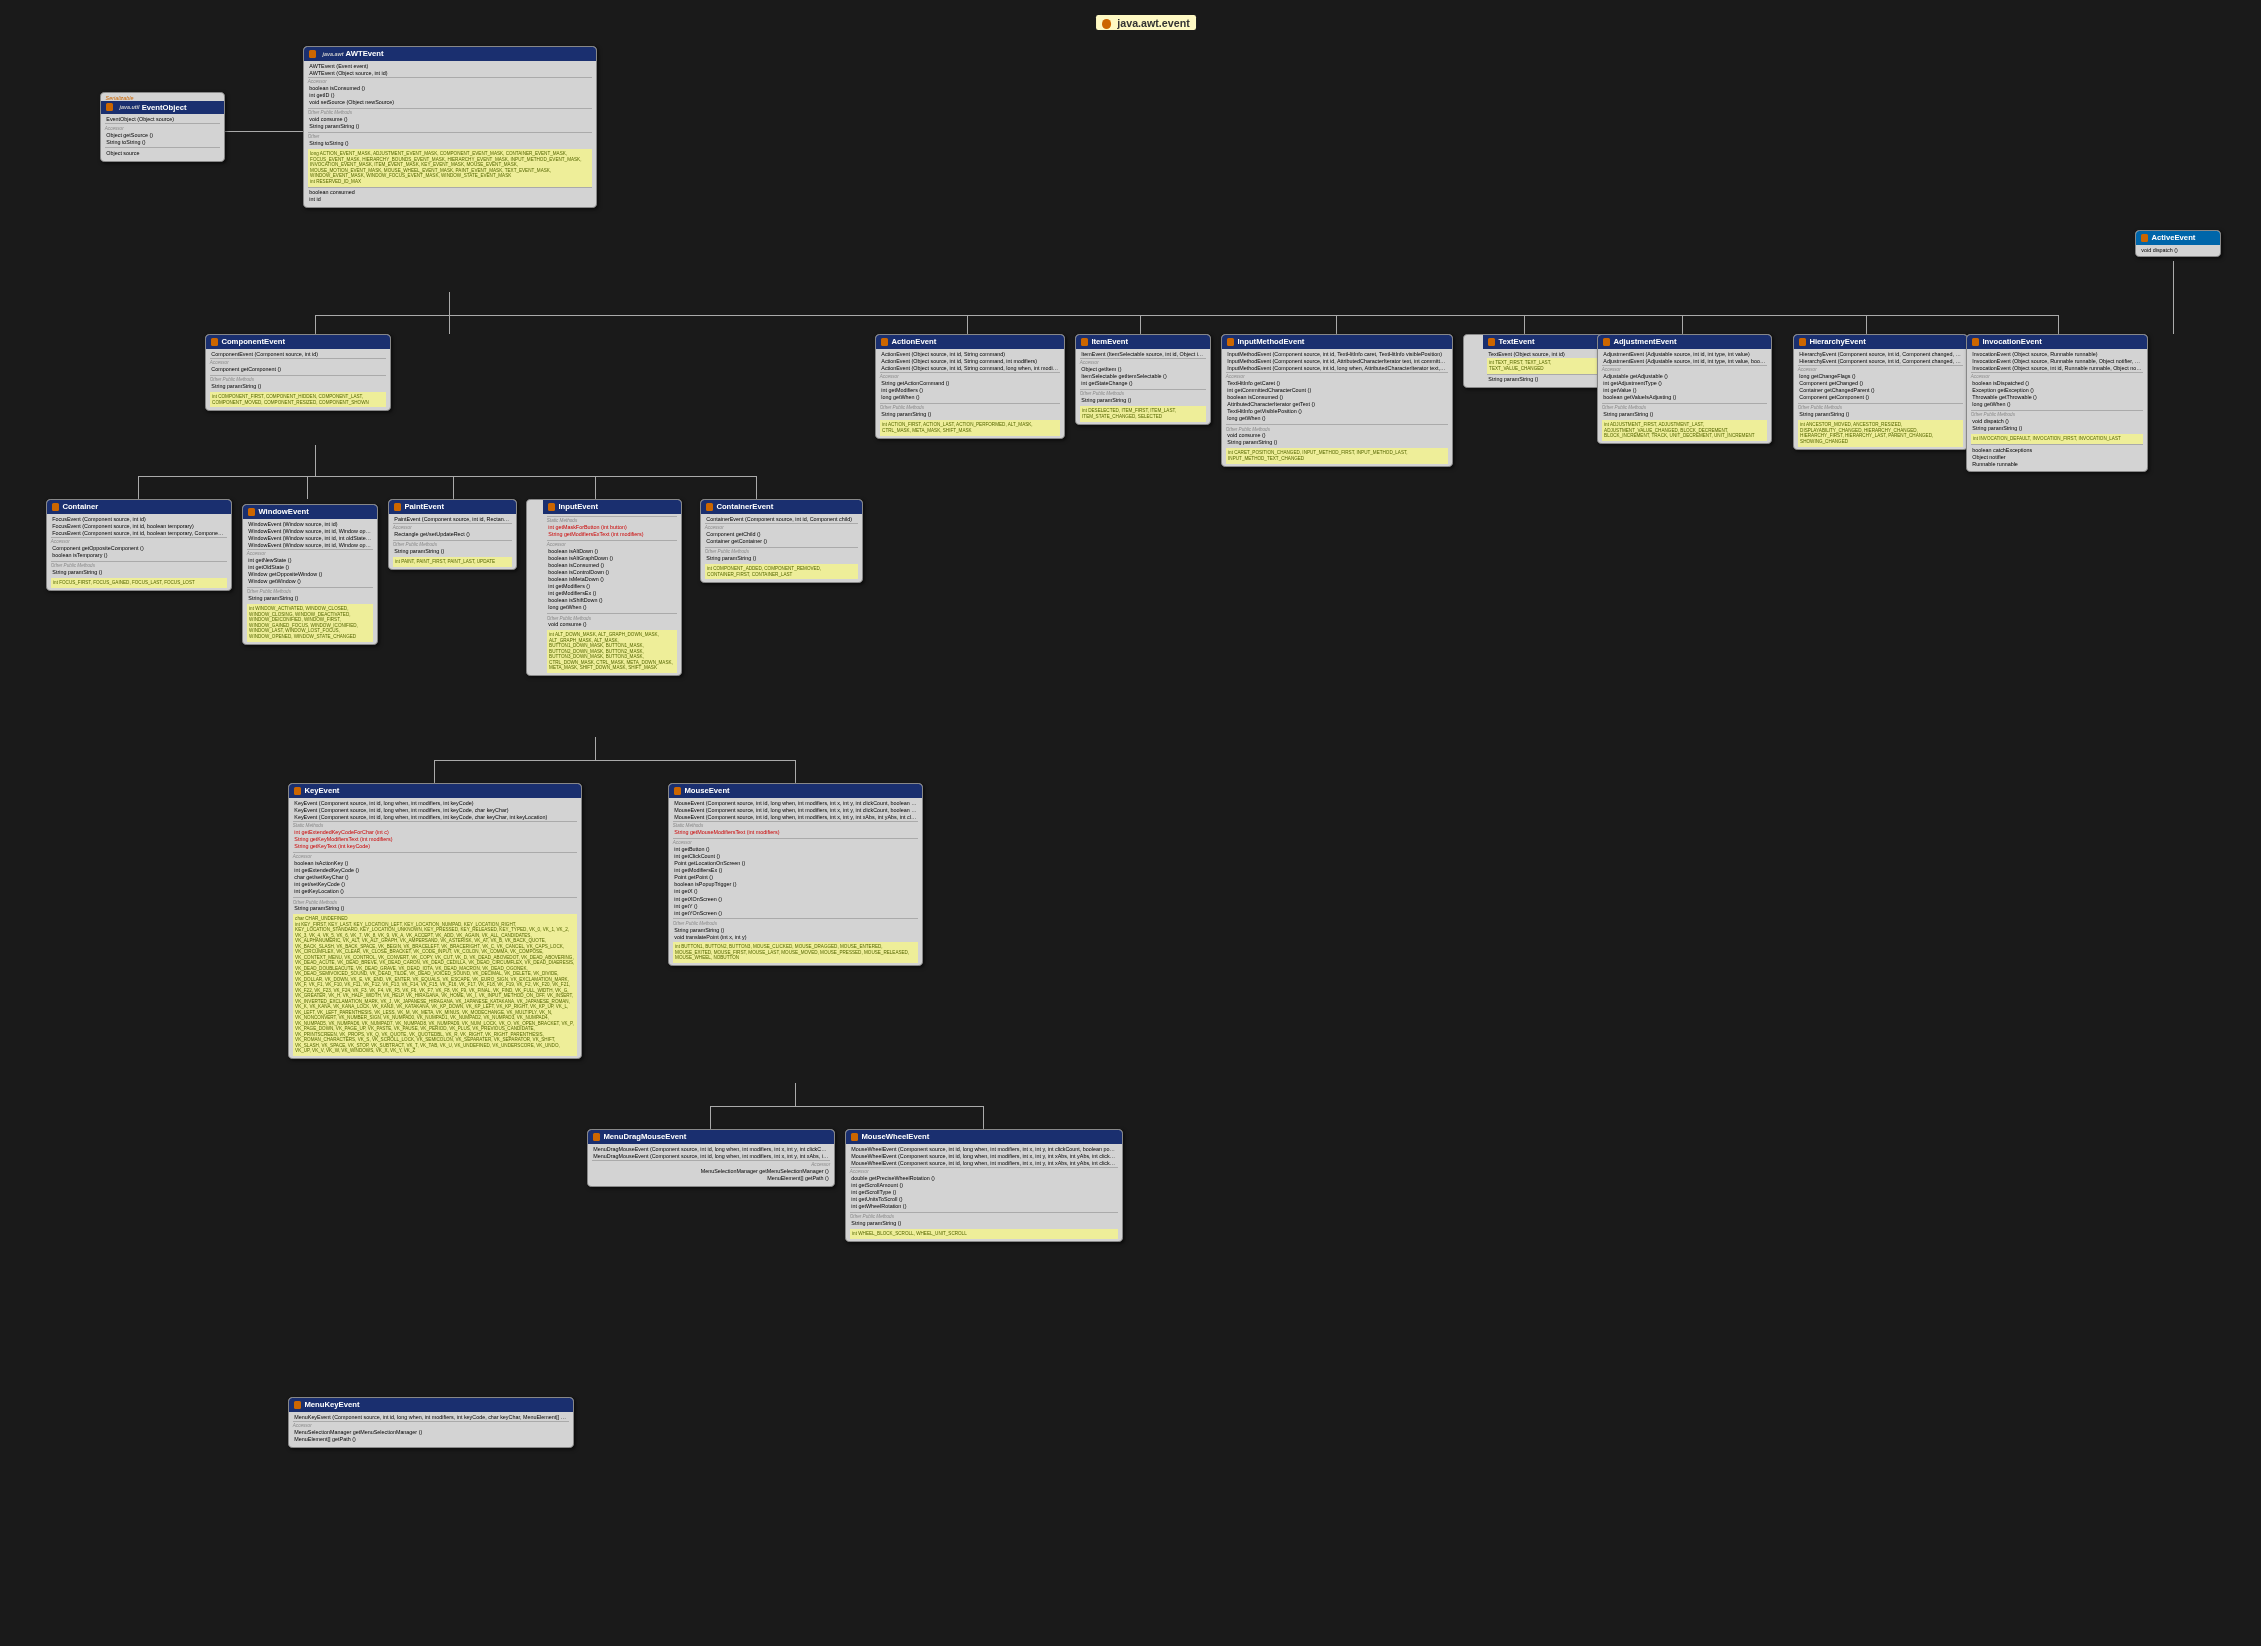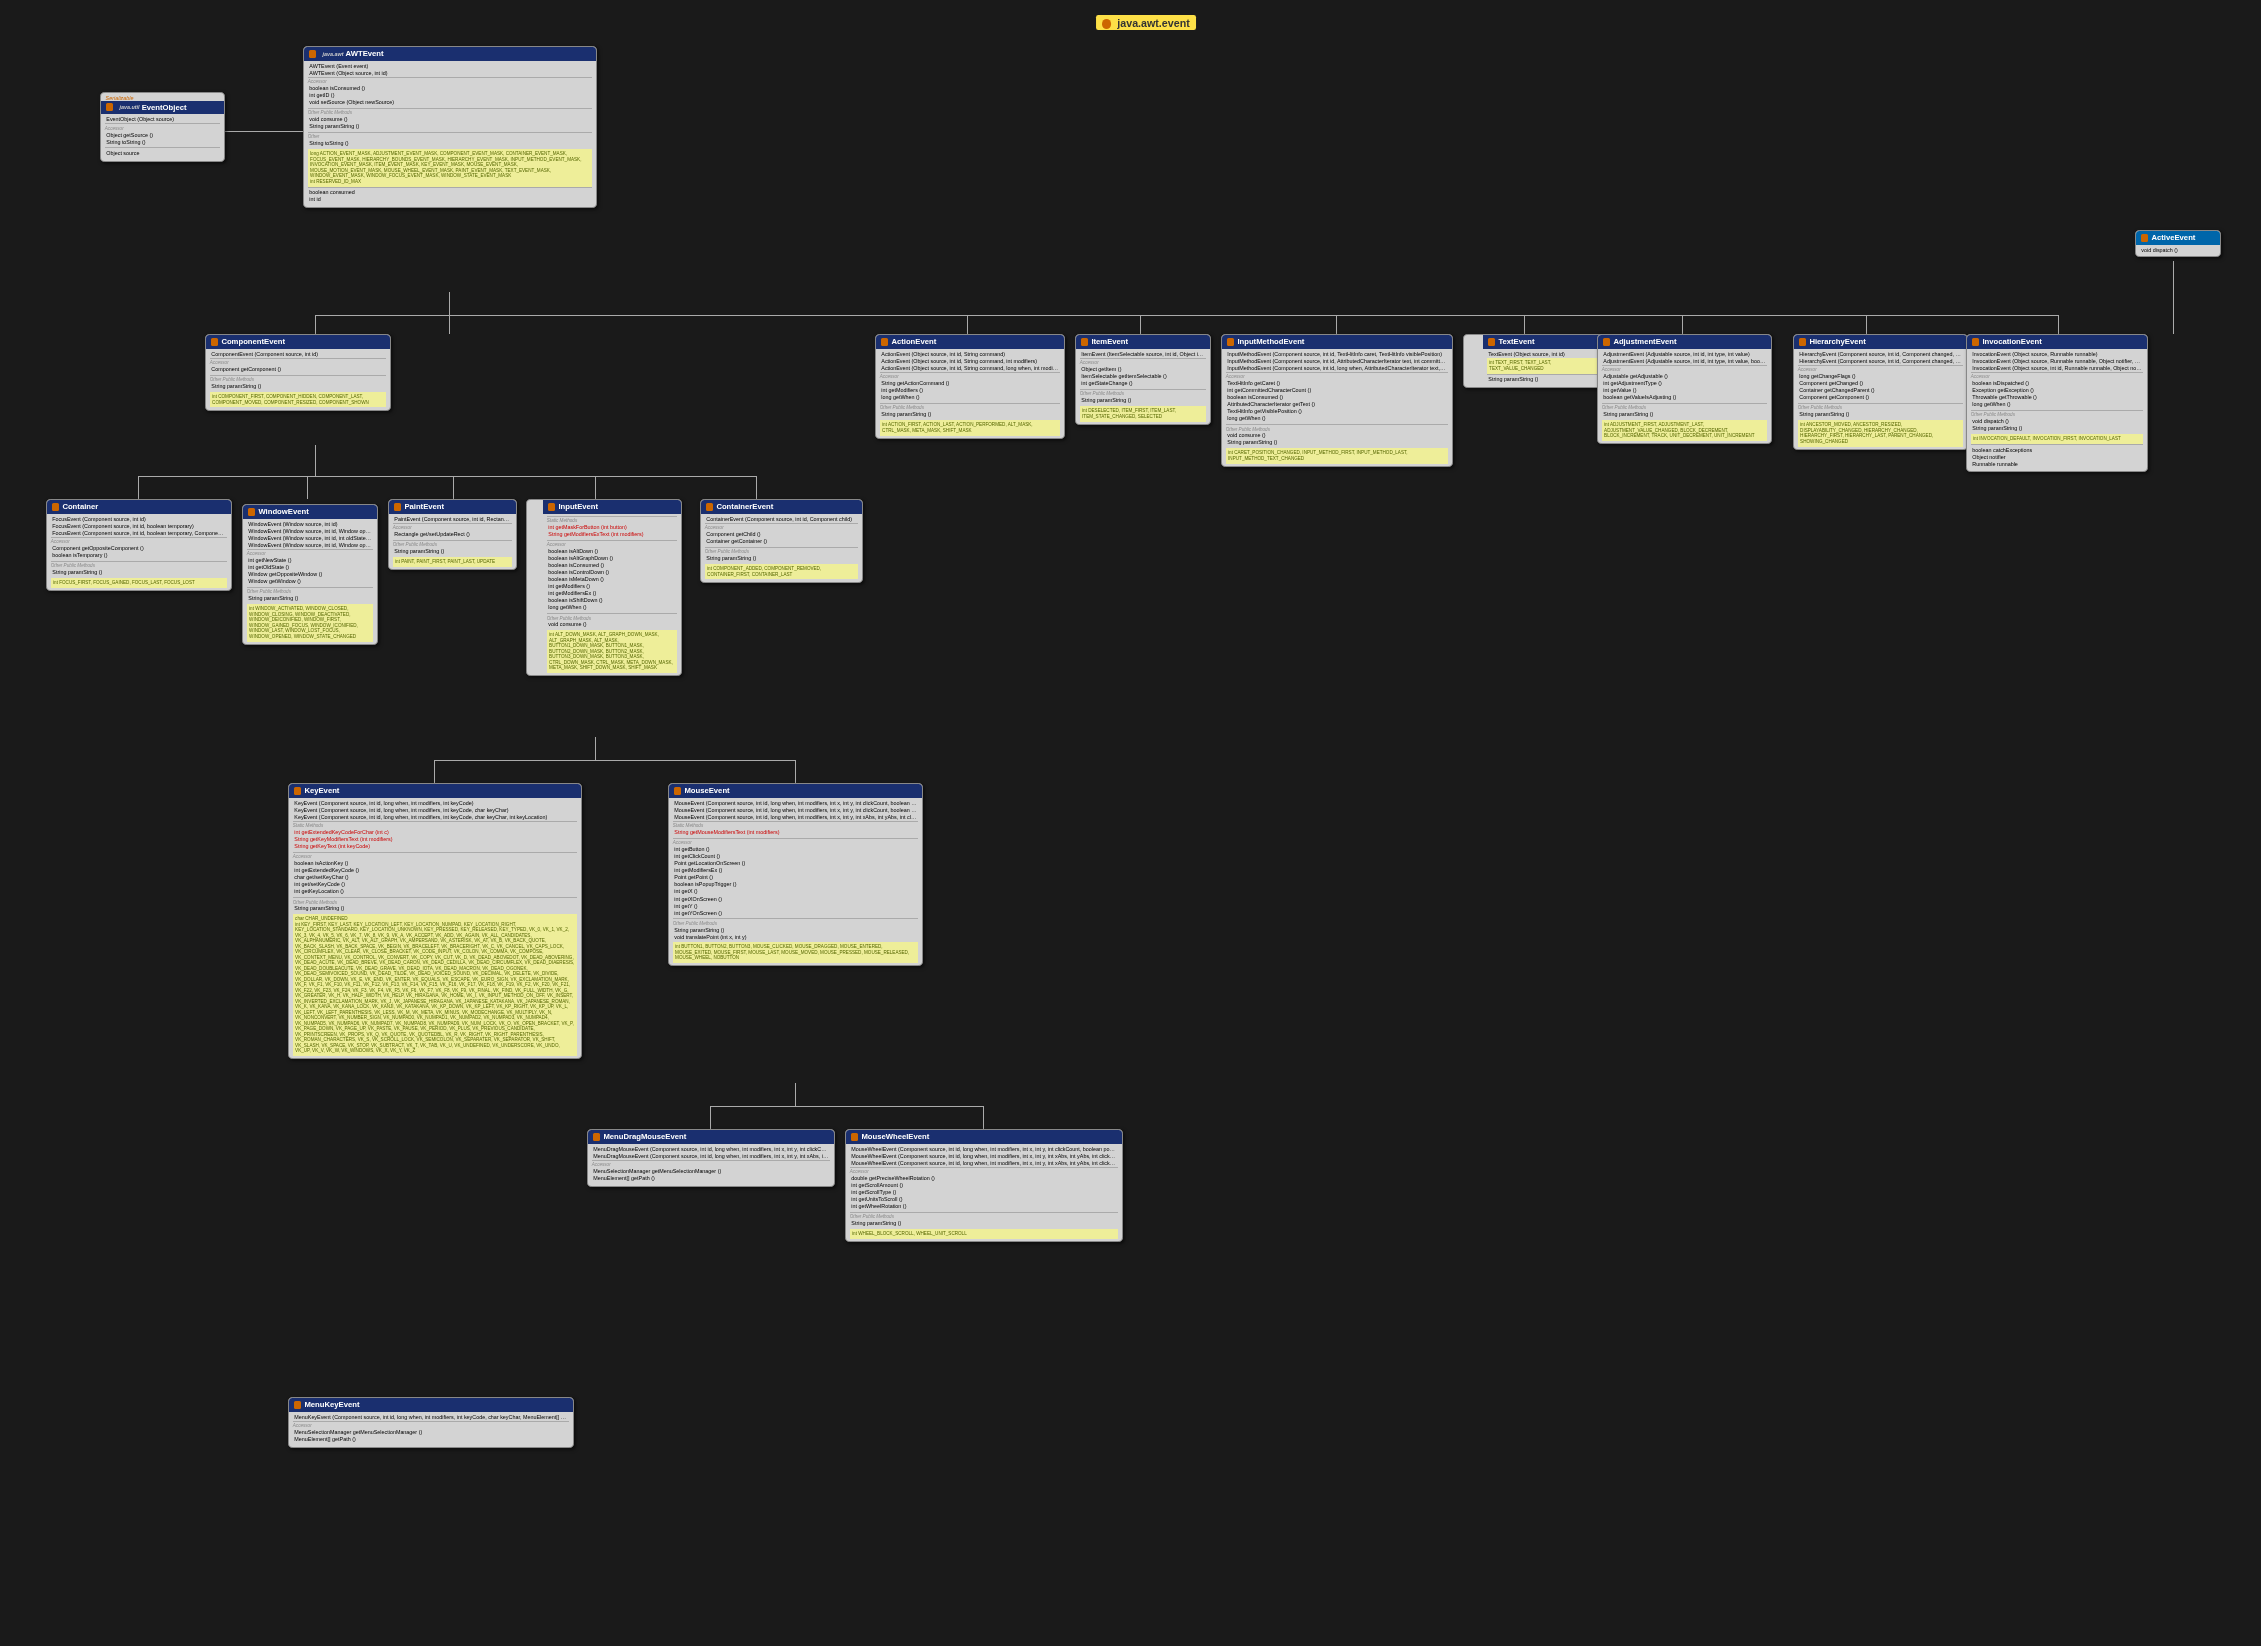--- a/index.html
+++ b/index.html
@@ -14,21 +14,21 @@
     position: relative;
   }
   .title {
     position: absolute;
     top: 15.4px;
     left: 50%;
     transform: translateX(-50%);
     font-size: 10.7px;
     font-weight: bold;
     color: #333;
-    background: #fde047;
+    background: #fef9c3;
     padding: 1.5px 6.1px;
     border-radius: 2.3px;
   }
   .title .pkg-icon {
     display: inline-block;
     width: 9.2px;
     height: 9.2px;
     background: #cc6600;
     border-radius: 50%;
     vertical-align: middle;
@@ -535,21 +535,21 @@
     </div>
     <div class="section">
         <div class="section-label">Other Public Methods</div>
       <div class="member">String  paramString ()</div>
       <div class="member">void  translatePoint (int x, int y)</div>
     </div>
     <div class="static-block">int BUTTON1, BUTTON2, BUTTON3, MOUSE_CLICKED, MOUSE_DRAGGED, MOUSE_ENTERED, MOUSE_EXITED, MOUSE_FIRST, MOUSE_LAST, MOUSE_MOVED, MOUSE_PRESSED, MOUSE_RELEASED, MOUSE_WHEEL, NOBUTTON</div>
   </div>
 </div>
 
-<div class="class-box" style="left:587px;top:1129px;width:246px;">
+<div class="class-box" style="left:587px;top:1129px;width:246px;text-align:right;">
   <div class="class-header">
       <span class="class-icon"></span>
       <span>MenuDragMouseEvent</span>
     </div>
   <div class="class-body">
     <div class="member">MenuDragMouseEvent (Component source, int id, long when, int modifiers, int x, int y, int clickCount, boolean popupTrigger, MenuElement[] p, MenuSelectionManager m)</div>
     <div class="member">MenuDragMouseEvent (Component source, int id, long when, int modifiers, int x, int y, int xAbs, int yAbs, int clickCount, boolean popupTrigger, MenuElement[] p, MenuSelectionManager m)</div>
     <div class="section">
         <div class="section-label">Accessor</div>
       <div class="member">MenuSelectionManager  getMenuSelectionManager ()</div>

